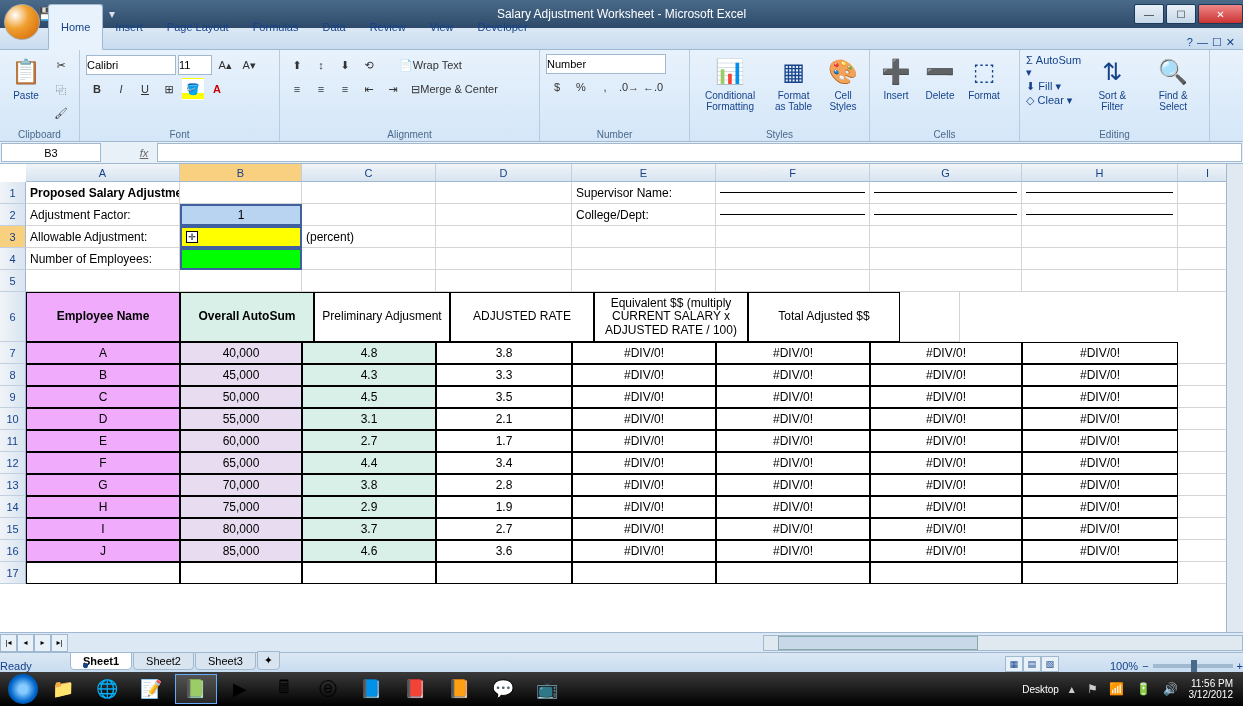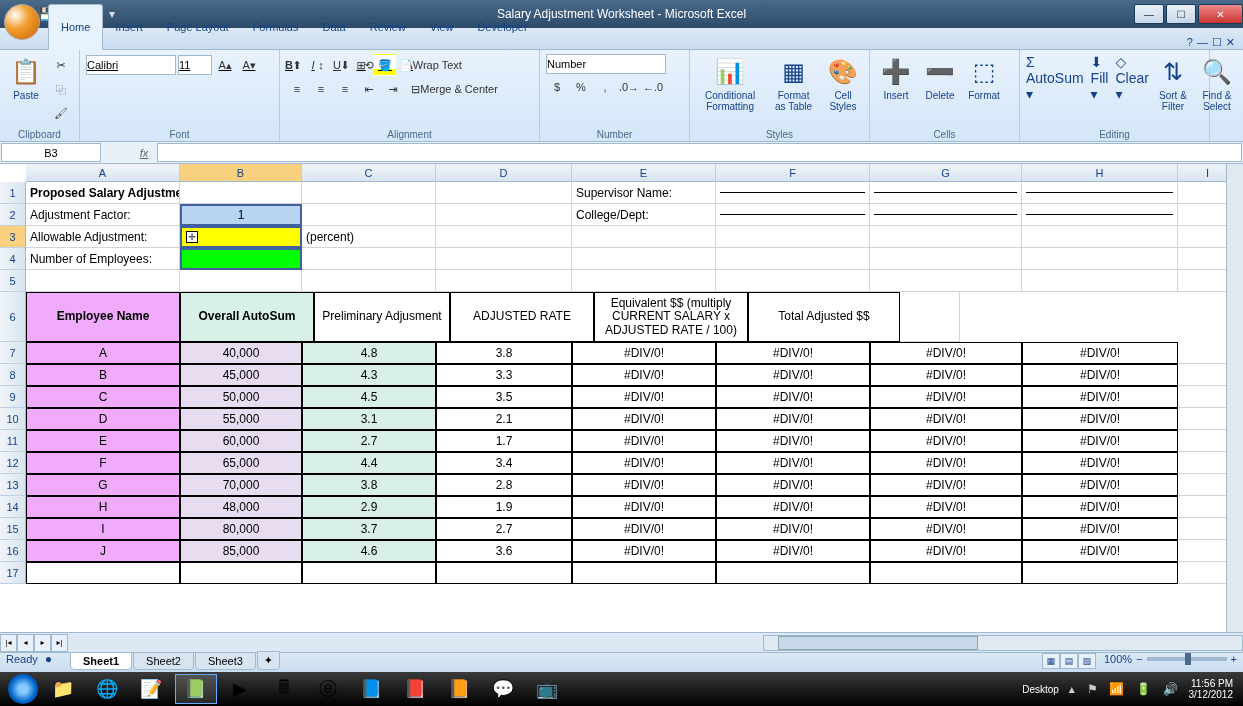--- a/index.html
+++ b/index.html
@@ -69,21 +69,21 @@
 .sheet-tabs-row { height: 20px; display: flex; align-items: center; background: #dce8f4; border-top: 1px solid #a0b8d0;}
 .nav-arrows { display: flex; width: 70px;}
 .nav-ar { width: 17px; height: 18px; border: 1px solid #a0b8d0; background: #e8f0f8; display:flex;align-items:center;justify-content:center; font-size:8px;}
 .stab { padding: 2px 12px; font-size: 11px; background: #fff; border: 1px solid #a0b8d0; border-radius: 0 0 4px 4px; margin-right:1px;margin-top:36px;}
 .stab.active { background: #fff; font-weight: bold; }
 .stab.inactive { background: #d8e4f0; }
 .hscroll { margin-left: auto; width: 480px; height: 16px; background: #e0e8f0; border:1px solid #a0b8d0; position:relative;}
 .hscroll-thumb{ position:absolute; left:14px; width:200px; top:0; bottom:0; background:#c8d8e8; border:1px solid #8aa;}
 
 
-.statusbar { height: 20px; background: linear-gradient(#dce8f4, #c8dcf0); display: flex; align-items: flex-start; padding: 0 6px; font-size: 11px; color: #15428b; border-top:1px solid #a0b8d0;}
+.statusbar { height: 20px; background: linear-gradient(#dce8f4, #c8dcf0); display: flex; align-items: flex-end; padding: 0 0; font-size: 11px; color: #15428b; border-top:1px solid #a0b8d0;gap:43px;}
 .statusbar .spacer { flex: 1; }
 .zoom-ctl { display: flex; align-items: center; gap: 4px;}
 .view-btns { display: flex; margin-right: 8px;}
 .vbtn { width:18px; height:16px; border:1px solid #a0b8d0; background:#e8f0f8; display:flex;align-items:center;justify-content:center; font-size:9px;}
 
 
 .taskbar { height: 34px; background: linear-gradient(#3a3a3a, #000); display: flex; align-items: center; padding: 0 4px; position:absolute; bottom:0; left:0; right:0;}
 .start-orb { width: 38px; height: 34px; display:flex;align-items:center;justify-content:center;}
 .start-orb-inner{ width:30px;height:30px;border-radius:50%; background: radial-gradient(circle, #8cf 20%, #06c 60%, #036);}
 .tb-item { width: 42px; height: 30px; display: flex; align-items: center; justify-content: center; font-size: 18px; margin: 0 1px;}
@@ -138,21 +138,21 @@
       </div>
       <div style="display:flex;flex-direction:column;gap:2px;">
         <span class="sm-btn">✂</span>
         <span class="sm-btn">⿻</span>
         <span class="sm-btn">🖌</span>
       </div>
     </div>
     <div class="rgroup-label">Clipboard</div>
   </div>
   <div class="rgroup" style="width:200px;">
-    <div class="rgroup-body" style="flex-direction:row; gap:18px;text-decoration:underline;">
+    <div class="rgroup-body" style="flex-direction:column; gap:2px;">
       <div class="sm-row">
         <input class="rinp" style="width: 90px;" value="Calibri">
         <input class="rinp" style="width: 34px;" value="11">
         <span class="sm-btn">A▴</span>
         <span class="sm-btn">A▾</span>
       </div>
       <div class="sm-row">
         <span class="sm-btn">
             <b>B</b>
           </span>
@@ -234,21 +234,21 @@
         </div>
       <div class="big-btn">
           <div class="ico">⬚</div>
           <span>Format</span>
         </div>
     </div>
     <div class="rgroup-label">Cells</div>
   </div>
   <div class="rgroup" style="width:190px;">
     <div class="rgroup-body">
-      <div style="display:flex;gap:7px;font-size:14px;color:#15428b;">
+      <div style="display:flex;flex-direction:column;gap:1px;font-size:11px;color:#15428b;">
         <span>Σ <span>AutoSum</span> ▾</span>
         <span>⬇ <span>Fill</span> ▾</span>
         <span>◇ <span>Clear</span> ▾</span>
       </div>
       <div class="big-btn">
           <div class="ico">⇅</div>
           <span>Sort &amp; Filter</span>
         </div>
       <div class="big-btn">
           <div class="ico">🔍</div>
@@ -443,21 +443,21 @@
         <div class="cell wD tbl-border c-center">2.8</div>
         <div class="cell wE tbl-border c-center">#DIV/0!</div>
         <div class="cell wF tbl-border c-center">#DIV/0!</div>
         <div class="cell wG tbl-border c-center">#DIV/0!</div>
         <div class="cell wH tbl-border c-center">#DIV/0!</div>
         <div class="cell wI "></div>
       </div>
       <div class="grid-row">
         <div class="row-h">14</div>
         <div class="cell wA tbl-border bg-tan c-center">H</div>
-        <div class="cell wB tbl-border bg-lav c-center">48,000</div>
+        <div class="cell wB tbl-border bg-lav c-center">75,000</div>
         <div class="cell wC tbl-border bg-mint c-center">2.9</div>
         <div class="cell wD tbl-border c-center">1.9</div>
         <div class="cell wE tbl-border c-center">#DIV/0!</div>
         <div class="cell wF tbl-border c-center">#DIV/0!</div>
         <div class="cell wG tbl-border c-center">#DIV/0!</div>
         <div class="cell wH tbl-border c-center">#DIV/0!</div>
         <div class="cell wI "></div>
       </div>
       <div class="grid-row">
         <div class="row-h">15</div>

